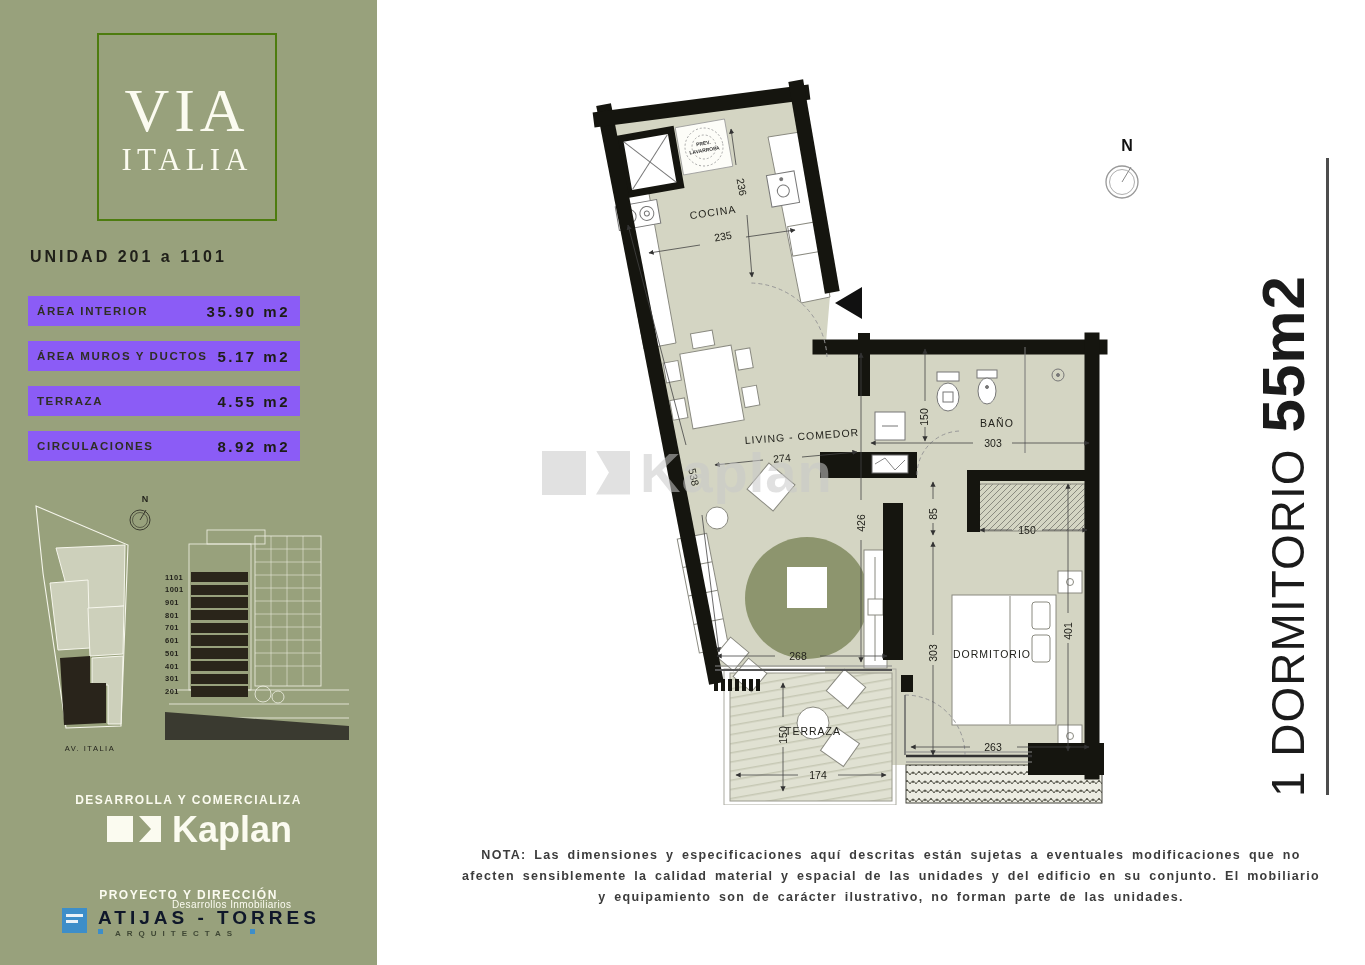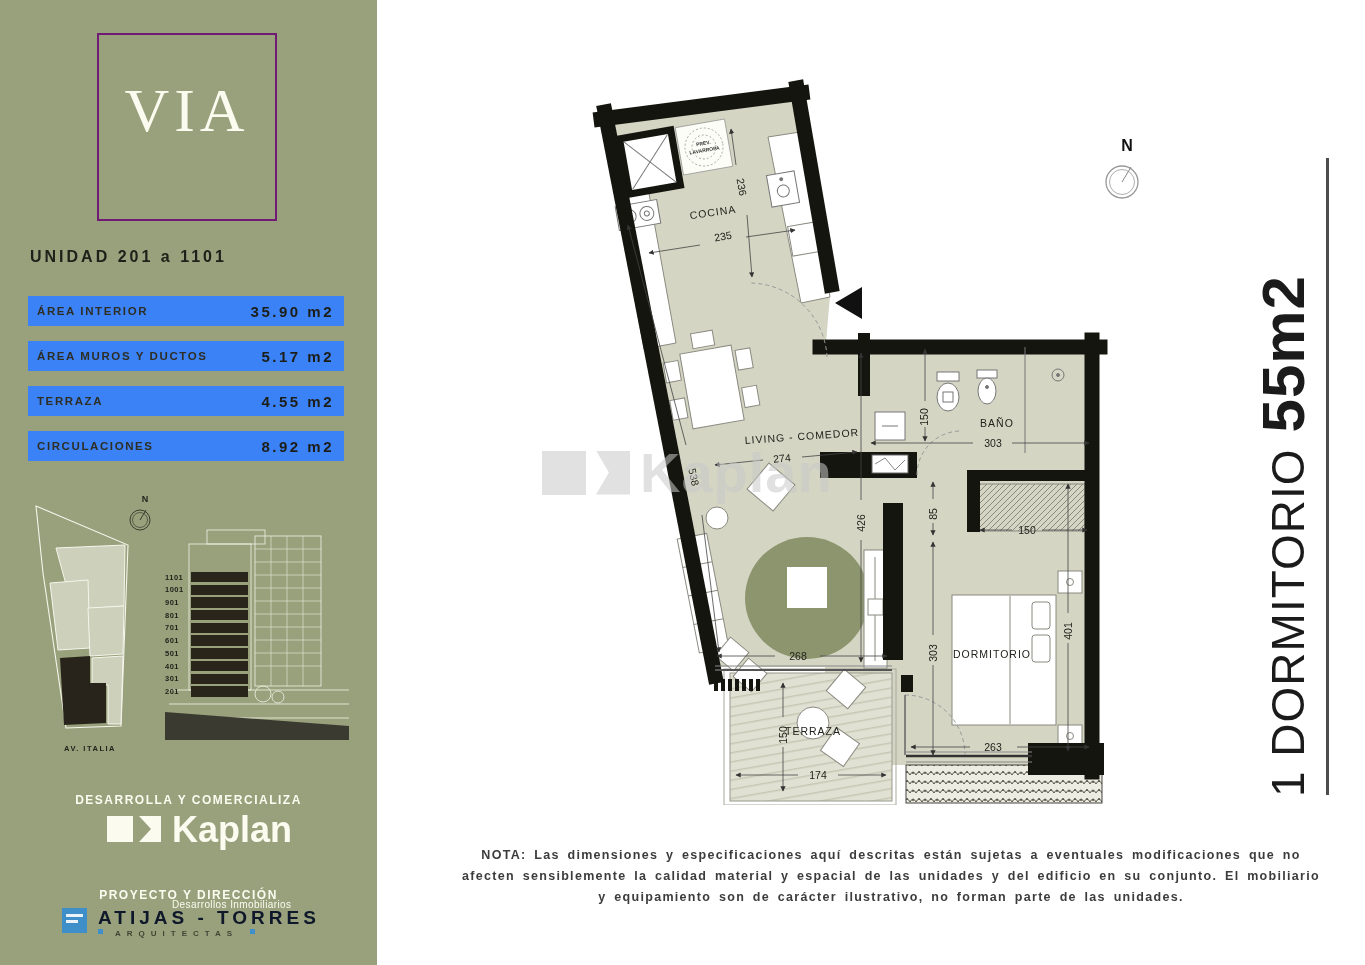--- a/index.html
+++ b/index.html
@@ -1,34 +1,34 @@
 <!DOCTYPE html>
 <html><head>
 <meta charset="utf-8">
 <style>
   html,body{margin:0;padding:0;background:#fff;}
   #page{position:relative;width:1365px;height:965px;background:#ffffff;overflow:hidden;
         font-family:"Liberation Sans",sans-serif;}
   
   .sidebar{position:absolute;left:0;top:0;width:377px;height:965px;background:#98a17c;}
   .logo-box{position:absolute;left:97px;top:33px;width:180px;height:188px;
-            border:2px solid #701a75;box-sizing:border-box;text-align:center;color:#fbfbf0;
+            border:2px solid #4d7c0f;box-sizing:border-box;text-align:center;color:#fbfbf0;
             font-family:"Liberation Serif",serif;}
   .logo-line1{margin-top:44px;font-size:62px;line-height:62px;letter-spacing:5px;}
   .logo-line2{margin-top:2px;font-size:31px;line-height:34px;letter-spacing:5px;}
   .unit-title{position:absolute;left:30px;top:248px;font-size:16px;font-weight:bold;
               letter-spacing:3px;color:#20201a;}
   .area-rows{position:absolute;left:28px;top:296px;width:320px;}
-  .area-row{width:316px;height:30px;background:#3b82f6;margin-bottom:15px;
+  .area-row{width:272px;height:30px;background:#8b5cf6;margin-bottom:15px;
             display:flex;align-items:center;justify-content:space-between;
             box-sizing:border-box;padding:0 10px 0 9px;}
   .area-label{font-size:11.5px;letter-spacing:1.6px;color:#2e2e25;font-weight:bold;}
   .area-value{font-size:15px;letter-spacing:2.5px;color:#1d1d17;font-weight:bold;}
   .siteplan{position:absolute;left:28px;top:488px;}
-  .street-label{position:absolute;left:30px;top:744px;font-size:7.5px;font-weight:bold;
+  .street-label{position:absolute;left:30px;top:744px;font-size:7.5px;font-weight:normal;
                 letter-spacing:1.5px;color:#23231c;width:120px;text-align:center;}
   .elevation{position:absolute;left:165px;top:528px;width:190px;height:268px;}
   .floors{position:absolute;left:0px;top:44px;}
   .floor-row{display:flex;align-items:center;height:10.4px;margin-bottom:2.3px;}
   .floor-label{width:24px;text-align:left;font-size:7.5px;font-weight:bold;color:#23231c;
                letter-spacing:.5px;margin-right:2px;}
   .floor-bar{width:57px;height:10.4px;background:#2a251a;}
   .dev-heading{position:absolute;left:0;top:793px;width:377px;text-align:center;font-size:12px;
                font-weight:bold;letter-spacing:1.5px;color:#fbfbf0;}
   .kaplan-block{position:absolute;left:107px;top:813px;display:flex;align-items:flex-start;}
@@ -64,20 +64,21 @@
   svg text{font-family:"Liberation Sans",sans-serif;}
 </style>
 </head>
 <body>
 
 <div id="page">
 
   <div class="sidebar">
     <div class="logo-box">
       <div class="logo-line1">VIA</div>
+      <div class="logo-line2">ITALIA</div>
     </div>
 
     <div class="unit-title">UNIDAD 201 a 1101</div>
 
     <div class="area-rows">
       <div class="area-row">
         <span class="area-label">ÁREA INTERIOR</span>
         <span class="area-value">35.90 m2</span>
       </div>
         <div class="area-row">

